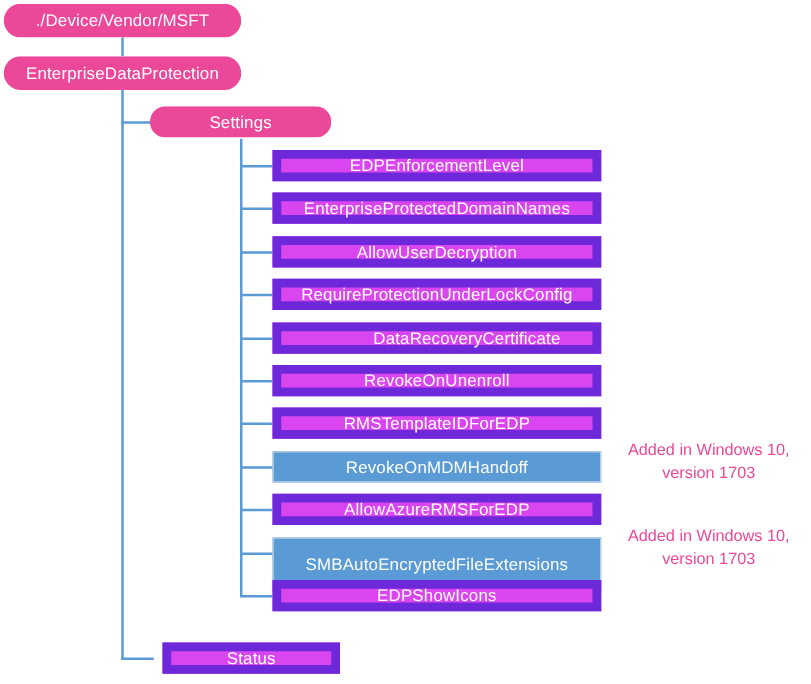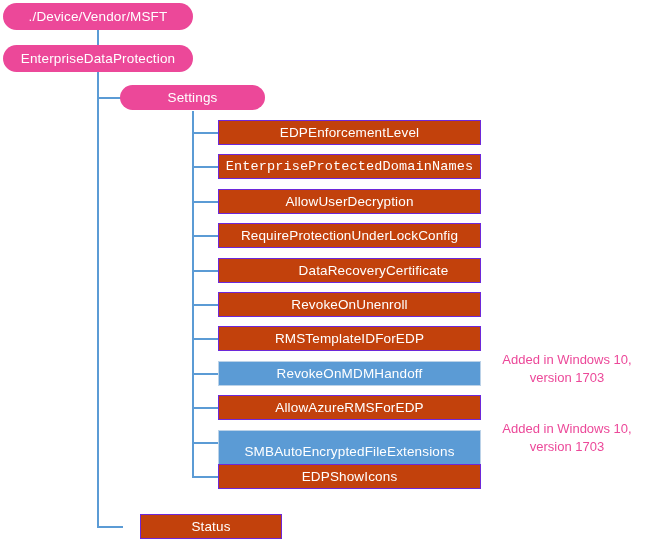--- a/index.html
+++ b/index.html
@@ -31,22 +31,22 @@
     align-items: center;
     justify-content: center;
     color: #ffffff;
     font-size: 13.5px;
     letter-spacing: 0.15px;
     white-space: nowrap;
     text-align: center;
     line-height: 1;
   }
   .node.green {
-    background: #c2410c;
-    border: 1px solid #6d28d9;
+    background: #d946ef;
+    border: 7px solid #6d28d9;
   }
   .node.blue {
     background: #5B9BD5;
     border: 1px solid #BBD2E8;
   }
   .node.pill {
     border-radius: 14px;
     border: 1px solid transparent;
   }
   .node.pill.green { background: #ec4899; }
@@ -75,21 +75,21 @@
       <span>EnterpriseDataProtection</span>
     </div>
     <div class="node pill green" style="left: 120px; top: 85px; width: 145px; height: 25px;">
       <span>Settings</span>
     </div>
     <div class="conn" style="left: 192px; top: 132px; width: 26px; height: 2px;"></div>
     <div class="node green" style="left: 218px; top: 120px; width: 263px; height: 25px;">
       <span>EDPEnforcementLevel</span>
     </div>
     <div class="conn" style="left: 192px; top: 166px; width: 26px; height: 2px;"></div>
-    <div class="node green" style="left: 218px; top: 154px; width: 263px; height: 25px; font-family: Liberation Mono, monospace;">
+    <div class="node green" style="left: 218px; top: 154px; width: 263px; height: 25px;">
       <span>EnterpriseProtectedDomainNames</span>
     </div>
     <div class="conn" style="left: 192px; top: 201px; width: 26px; height: 2px;"></div>
     <div class="node green" style="left: 218px; top: 189px; width: 263px; height: 25px;">
       <span>AllowUserDecryption</span>
     </div>
     <div class="conn" style="left: 192px; top: 235px; width: 26px; height: 2px;"></div>
     <div class="node green" style="left: 218px; top: 223px; width: 263px; height: 25px;">
       <span>RequireProtectionUnderLockConfig</span>
     </div>
@@ -118,16 +118,16 @@
     <div class="conn" style="left: 192px; top: 442px; width: 26px; height: 2px;"></div>
     <div class="node blue" style="left: 218px; top: 430px; width: 263px; height: 43px;">
       <span>SMBAutoEncryptedFileExtensions</span>
     </div>
     <div class="annotation" style="left: 489px; top: 420px; width: 156px;">Added in Windows 10,
 version 1703</div>
     <div class="conn" style="left: 192px; top: 476px; width: 26px; height: 2px;"></div>
     <div class="node green" style="left: 218px; top: 464px; width: 263px; height: 25px;">
       <span>EDPShowIcons</span>
     </div>
-    <div class="node green" style="left: 140px; top: 514px; width: 142px; height: 25px;">
+    <div class="node green" style="left: 130px; top: 514px; width: 142px; height: 25px;">
       <span>Status</span>
     </div>
   </div>
 
 </body></html>

